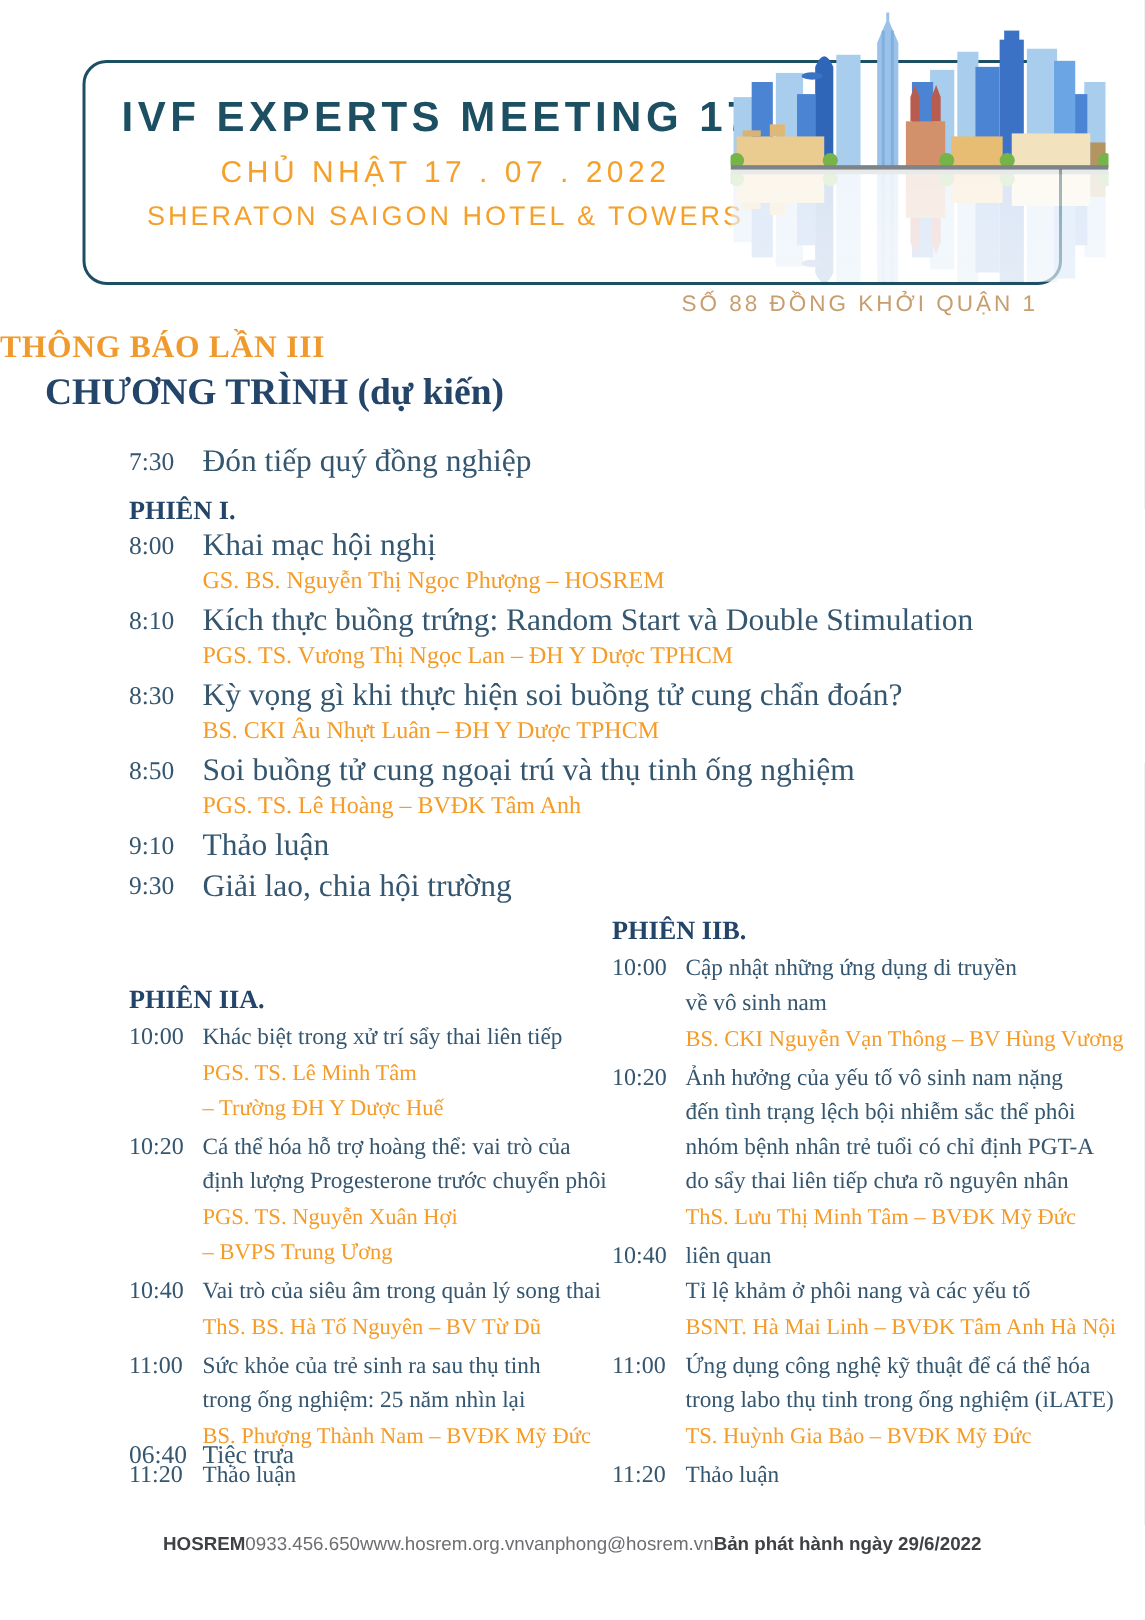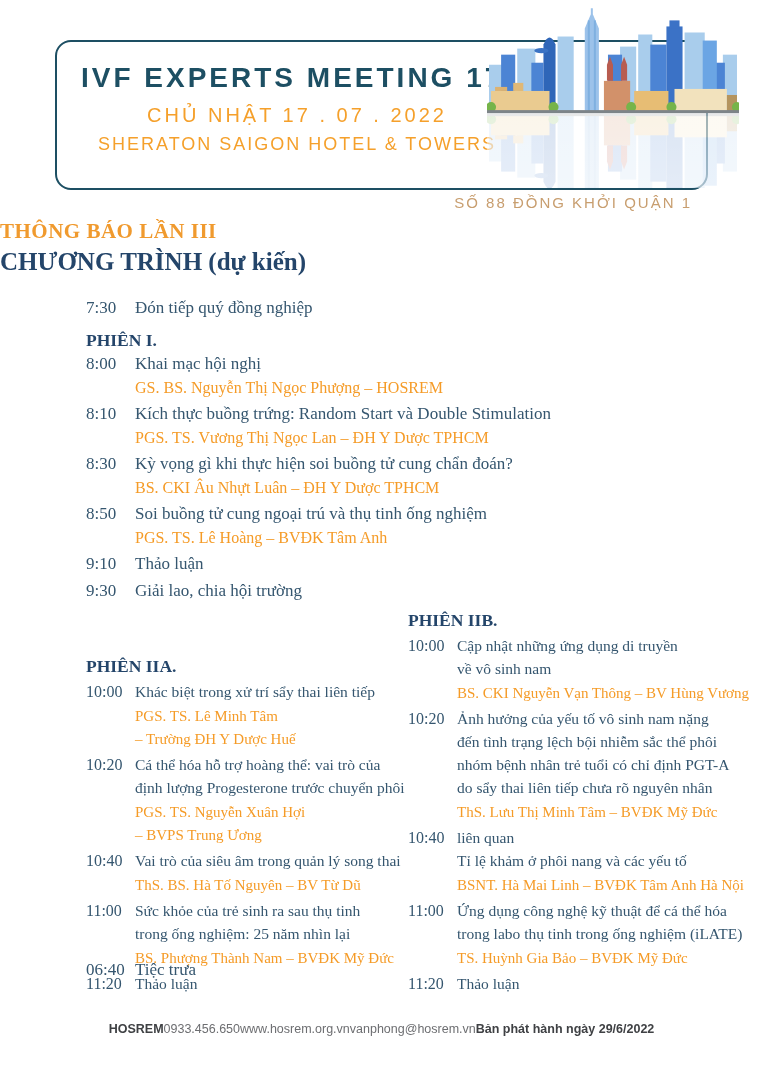--- a/index.html
+++ b/index.html
@@ -30,27 +30,27 @@
   }
   .hb-addr{
     position:absolute;right:14px;top:124px;z-index:3;
     font-family:"Liberation Sans",sans-serif;font-size:15px;
     letter-spacing:2px;color:#c89e6f;white-space:nowrap;margin-top:28px;
   }
   .skyline{position:absolute;right:24px;top:6px;width:252px;height:182px;z-index:2;}
   
   .announce{position:absolute;left:0;top:219px;width:100%;}
   .announce .l1{font-size:21px;font-weight:bold;color:#f09a2e;letter-spacing:0.5px;}
-  .announce .l2{font-size:25px;font-weight:bold;color:#24456a;margin-top:4px;}
+  .announce .l2{font-size:25px;font-weight:bold;color:#24456a;margin-top:4px;padding-left:30px;}
   
   .schedule{position:absolute;left:86px;top:296px;width:667px;}
   .row{display:flex;margin-bottom:4px;}
   .row .t{flex:none;width:49px;font-size:17px;line-height:23px;}
   .row .b{flex:1;min-width:0;}
-  .tl{font-size:17px;line-height:23px;white-space:nowrap;}
+  .tl{font-size:21px;line-height:23px;white-space:nowrap;}
   .spk{font-size:16px;line-height:20px;margin-top:3px;color:#f59b27;white-space:nowrap;}
   .section-head{font-size:17.5px;font-weight:bold;color:#24456a;line-height:23px;margin:10px 0 0;}
   .cols{display:flex;align-items:flex-end;}
   .col-a{flex:none;width:322px;}
   .col-b{flex:1;min-width:0;}
   .cols .section-head{margin:3px 0 2px;}
   .cols .t{font-size:16px;}
   .cols .tl{font-size:15.5px;}
   .cols .spk{font-size:15px;}
   .lunch{position:absolute;left:86px;top:958px;display:flex;}

